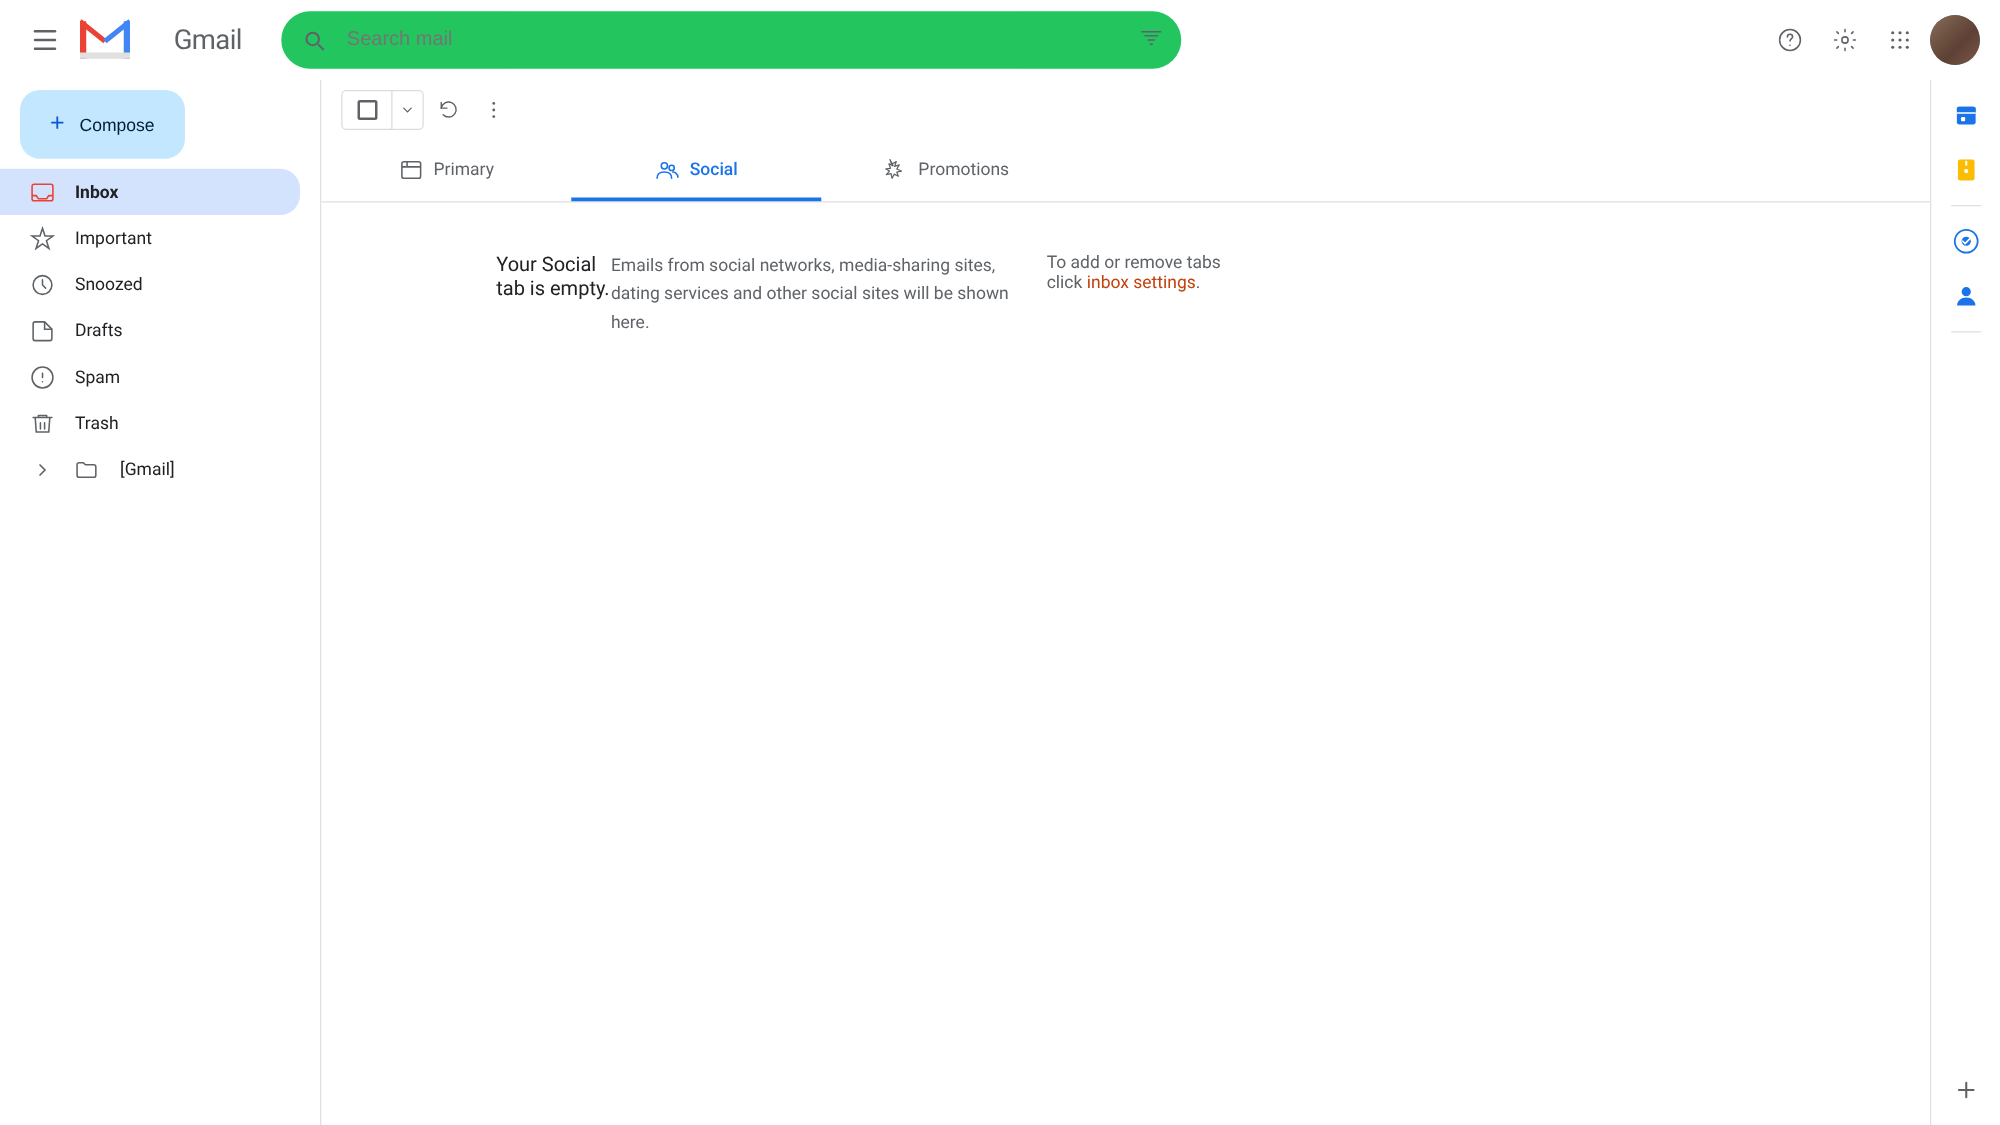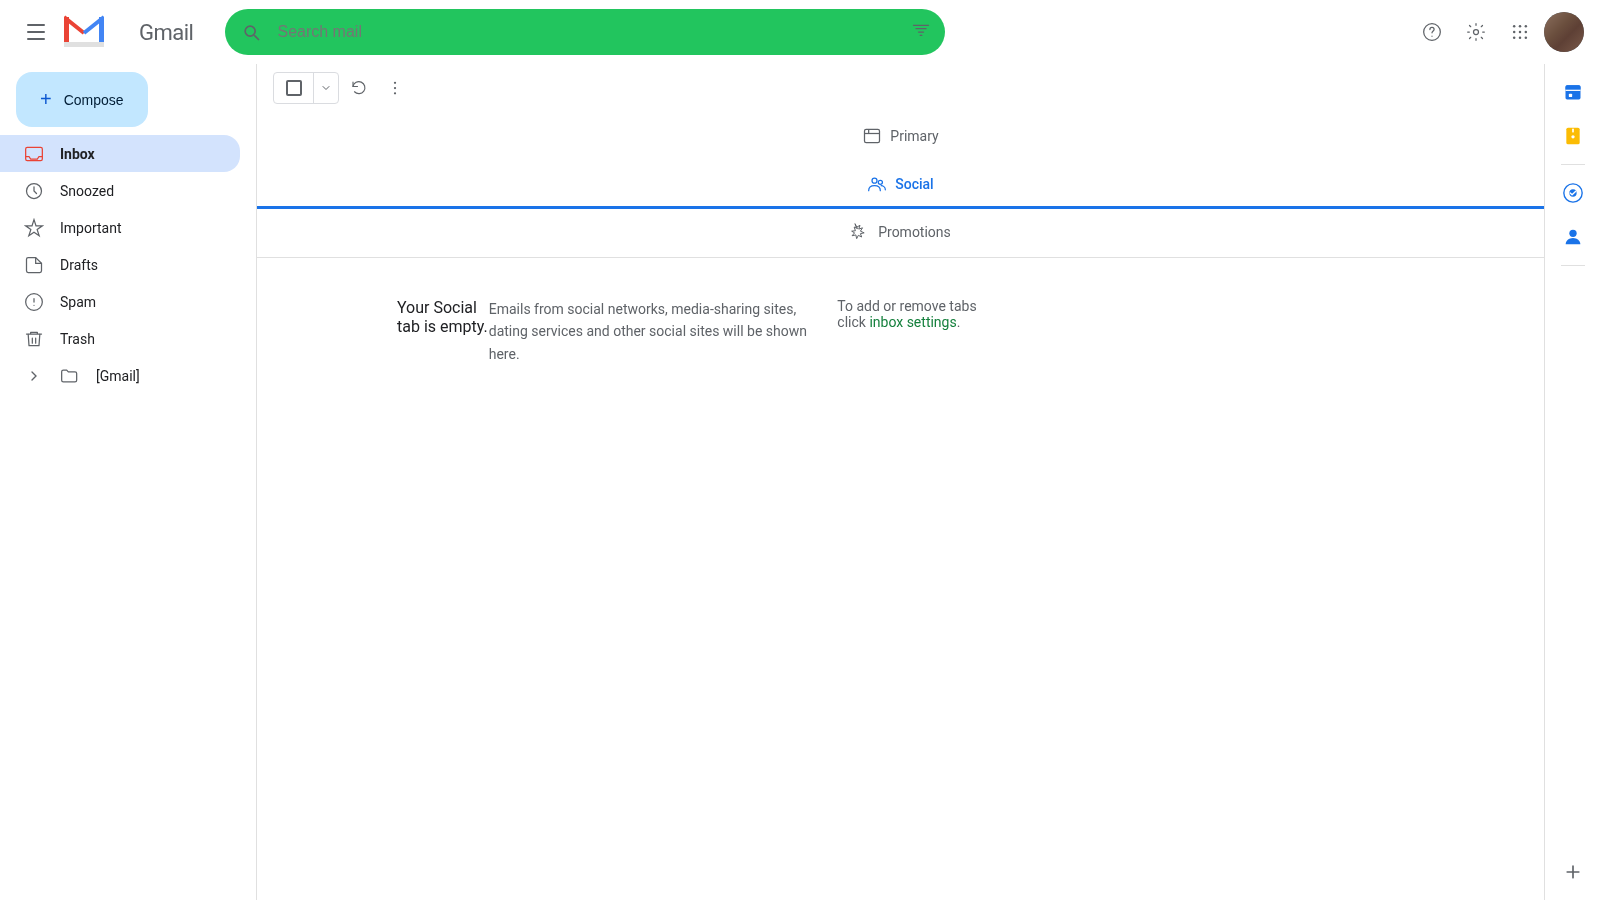--- a/index.html
+++ b/index.html
@@ -44,31 +44,31 @@
 
     
     .toolbar { display: flex; align-items: center; padding: 8px 16px; gap: 4px; border-bottom: 1px solid transparent; }
     .toolbar-btn { display: flex; align-items: center; gap: 0; border: 1px solid #dadce0; border-radius: 4px; height: 32px; cursor: pointer; background: none; }
     .checkbox-area { width: 40px; height: 32px; display: flex; align-items: center; justify-content: center; border-right: 1px solid #dadce0; }
     .checkbox-box { width: 16px; height: 16px; border: 2px solid #5f6368; border-radius: 2px; }
     .chevron-area { width: 24px; height: 32px; display: flex; align-items: center; justify-content: center; }
     .toolbar-icon-btn { width: 32px; height: 32px; border-radius: 50%; display: flex; align-items: center; justify-content: center; cursor: pointer; border: none; background: none; color: #5f6368; }
 
     
-    .tabs { display: flex; border-bottom: 1px solid #e0e0e0; flex-direction: column; }
+    .tabs { display: flex; border-bottom: 1px solid #e0e0e0; }
     .tab { display: flex; align-items: center; gap: 8px; padding: 0 24px; height: 48px; cursor: pointer; font-size: 14px; color: #5f6368; border-bottom: 3px solid transparent; flex: 0 0 auto; min-width: 200px; justify-content: center; }
     .tab.active { color: #1a73e8; border-bottom-color: #1a73e8; font-weight: 500; }
     .tab-icon { font-size: 18px; }
 
     
     .empty-state { flex: 1; display: flex; flex-direction: row; align-items: flex-start; justify-content: center; padding: 40px 60px; max-width: 700px; margin-left: 80px; }
     .empty-title { font-size: 16px; color: #202124; margin-bottom: 16px; }
     .empty-desc { font-size: 14px; color: #5f6368; line-height: 1.6; margin-bottom: 28px; }
     .empty-link-text { font-size: 14px; color: #5f6368; }
-    .inbox-settings-link { color: #15803d; text-decoration: none; cursor: pointer; }
+    .inbox-settings-link { color: #c2410c; text-decoration: none; cursor: pointer; }
 
     
     .right-sidebar { width: 56px; border-left: 1px solid #e0e0e0; display: flex; flex-direction: column; align-items: center; padding: 8px 0; gap: 4px; }
     .right-sidebar-btn { width: 40px; height: 40px; border-radius: 50%; display: flex; align-items: center; justify-content: center; cursor: pointer; border: none; background: none; }
     .right-sidebar-divider { width: 24px; height: 1px; background: #e0e0e0; margin: 4px 0; }
     .right-sidebar-add { margin-top: auto; }
 
     
     svg { display: block; }
   </style>
@@ -157,34 +157,34 @@
           <rect x="2" y="4" width="20" height="16" rx="2" stroke="#EA4335" stroke-width="1.5" fill="none"></rect>
           <path d="M2 15h4l2 3h8l2-3h4" stroke="#EA4335" stroke-width="1.5" fill="none"></path>
         </svg>
       </span>
       <span class="nav-label">Inbox</span>
     </div>
 
     <div class="nav-item">
       <span class="nav-icon">
         <svg width="20" height="20" viewBox="0 0 24 24" fill="none">
+          <path d="M12 2l2.4 7.4H22l-6.2 4.5 2.4 7.4L12 17l-6.2 4.3 2.4-7.4L2 9.4h7.6z" stroke="#5f6368" stroke-width="1.5" fill="none"></path>
+        </svg>
+      </span>
+      <span class="nav-label">Important</span>
+    </div>
+
+    <div class="nav-item">
+      <span class="nav-icon">
+        <svg width="20" height="20" viewBox="0 0 24 24" fill="none">
           <circle cx="12" cy="12" r="9" stroke="#5f6368" stroke-width="1.5"></circle>
           <path d="M12 7v5l3 3" stroke="#5f6368" stroke-width="1.5" stroke-linecap="round"></path>
         </svg>
       </span>
       <span class="nav-label">Snoozed</span>
-    </div>
-
-    <div class="nav-item">
-      <span class="nav-icon">
-        <svg width="20" height="20" viewBox="0 0 24 24" fill="none">
-          <path d="M12 2l2.4 7.4H22l-6.2 4.5 2.4 7.4L12 17l-6.2 4.3 2.4-7.4L2 9.4h7.6z" stroke="#5f6368" stroke-width="1.5" fill="none"></path>
-        </svg>
-      </span>
-      <span class="nav-label">Important</span>
     </div>
 
 
     <div class="nav-item">
       <span class="nav-icon">
         <svg width="20" height="20" viewBox="0 0 24 24" fill="none">
           <path d="M14 3H5a2 2 0 0 0-2 2v14a2 2 0 0 0 2 2h14a2 2 0 0 0 2-2V10l-7-7z" stroke="#5f6368" stroke-width="1.5" fill="none"></path>
           <path d="M14 3v7h7" stroke="#5f6368" stroke-width="1.5"></path>
         </svg>
       </span>

